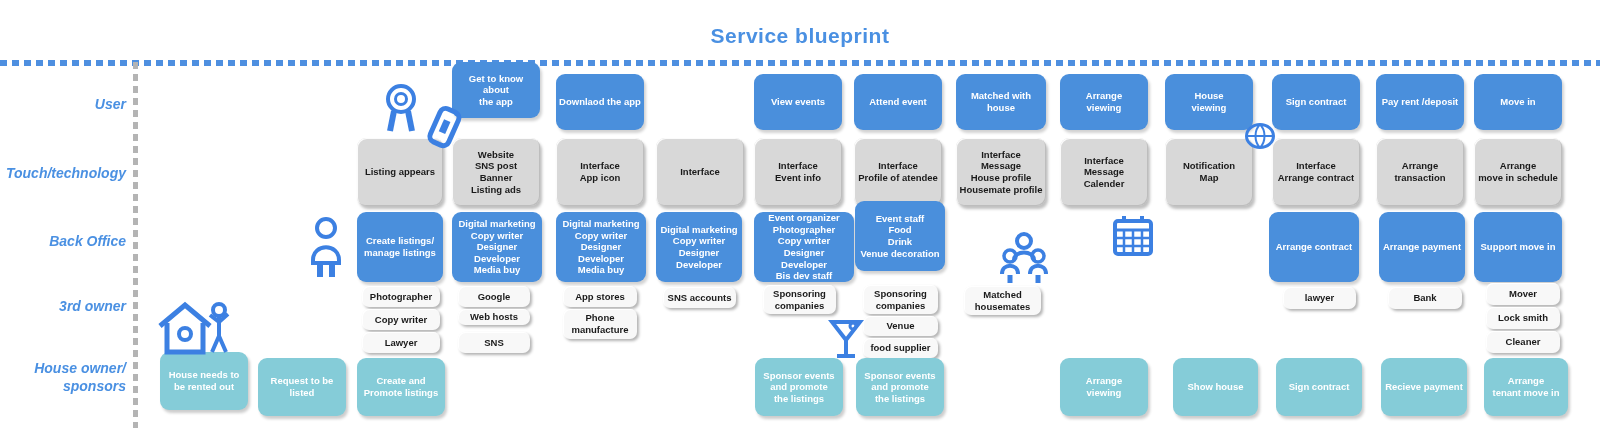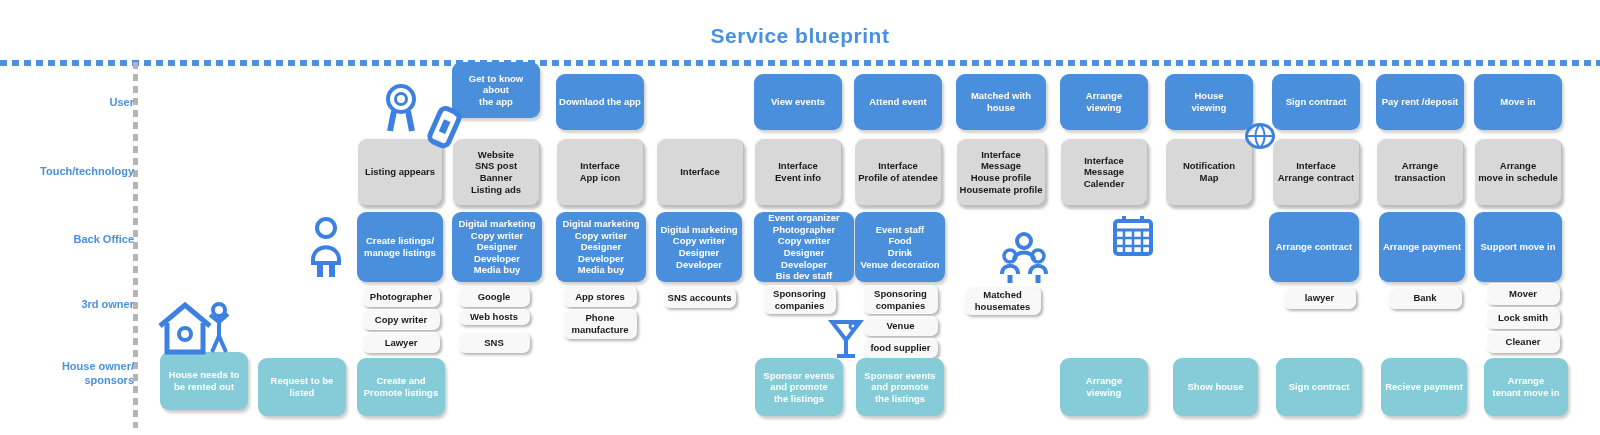--- a/index.html
+++ b/index.html
@@ -13,23 +13,24 @@
   }
   .hline{
     position:absolute;left:0;top:60px;width:1600px;height:6px;
     background:repeating-linear-gradient(90deg,#4e8fe0 0 7px,transparent 7px 12px);
   }
   .vline{
     position:absolute;left:133px;top:62px;width:5px;height:366px;
     background:repeating-linear-gradient(180deg,#b4b4b4 0 7px,transparent 7px 12px);
   }
   .lane-label{
-    position:absolute;left:8px;width:126px;text-align:right;
-    color:#4a90e2;font-weight:bold;font-size:11px;line-height:1.25;
+    position:absolute;left:0;width:126px;text-align:right;
+    color:#4a90e2;font-weight:bold;font-size:14px;line-height:1.25;
     white-space:pre-line;
+    font-style:italic;
   }
   .b{
     position:absolute;box-sizing:border-box;border-radius:9px;
     display:flex;align-items:center;justify-content:center;text-align:center;
     font-size:9.5px;font-weight:700;line-height:1.22;white-space:pre-line;
     padding:2px 3px;
   }
   .blue{
     background:#4a8fdc;color:#fff;
     box-shadow:2px 3px 3px rgba(0,0,0,.18);
@@ -124,21 +125,21 @@
   <div class="b blue" style="left:656px;top:212px;width:86px;height:70px">Digital marketing
 Copy writer
 Designer
 Developer</div>
   <div class="b blue" style="left:754px;top:212px;width:100px;height:70px">Event organizer
 Photographer
 Copy writer
 Designer
 Developer
 Bis dev staff</div>
-  <div class="b blue" style="left:855px;top:212px;width:90px;height:70px">Event staff
+  <div class="b blue" style="left:855px;top:201px;width:90px;height:70px">Event staff
 Food
 Drink
 Venue decoration</div>
   <div class="b blue" style="left:1269px;top:212px;width:90px;height:70px">Arrange contract</div>
   <div class="b blue" style="left:1379px;top:212px;width:86px;height:70px">Arrange payment</div>
   <div class="b blue" style="left:1474px;top:212px;width:88px;height:70px">Support move in</div>
 
   <div class="b white" style="left:362px;top:286px;width:78px;height:21px">Photographer</div>
   <div class="b white" style="left:362px;top:309px;width:78px;height:21px">Copy writer</div>
   <div class="b white" style="left:362px;top:332px;width:78px;height:21px">Lawyer</div>

